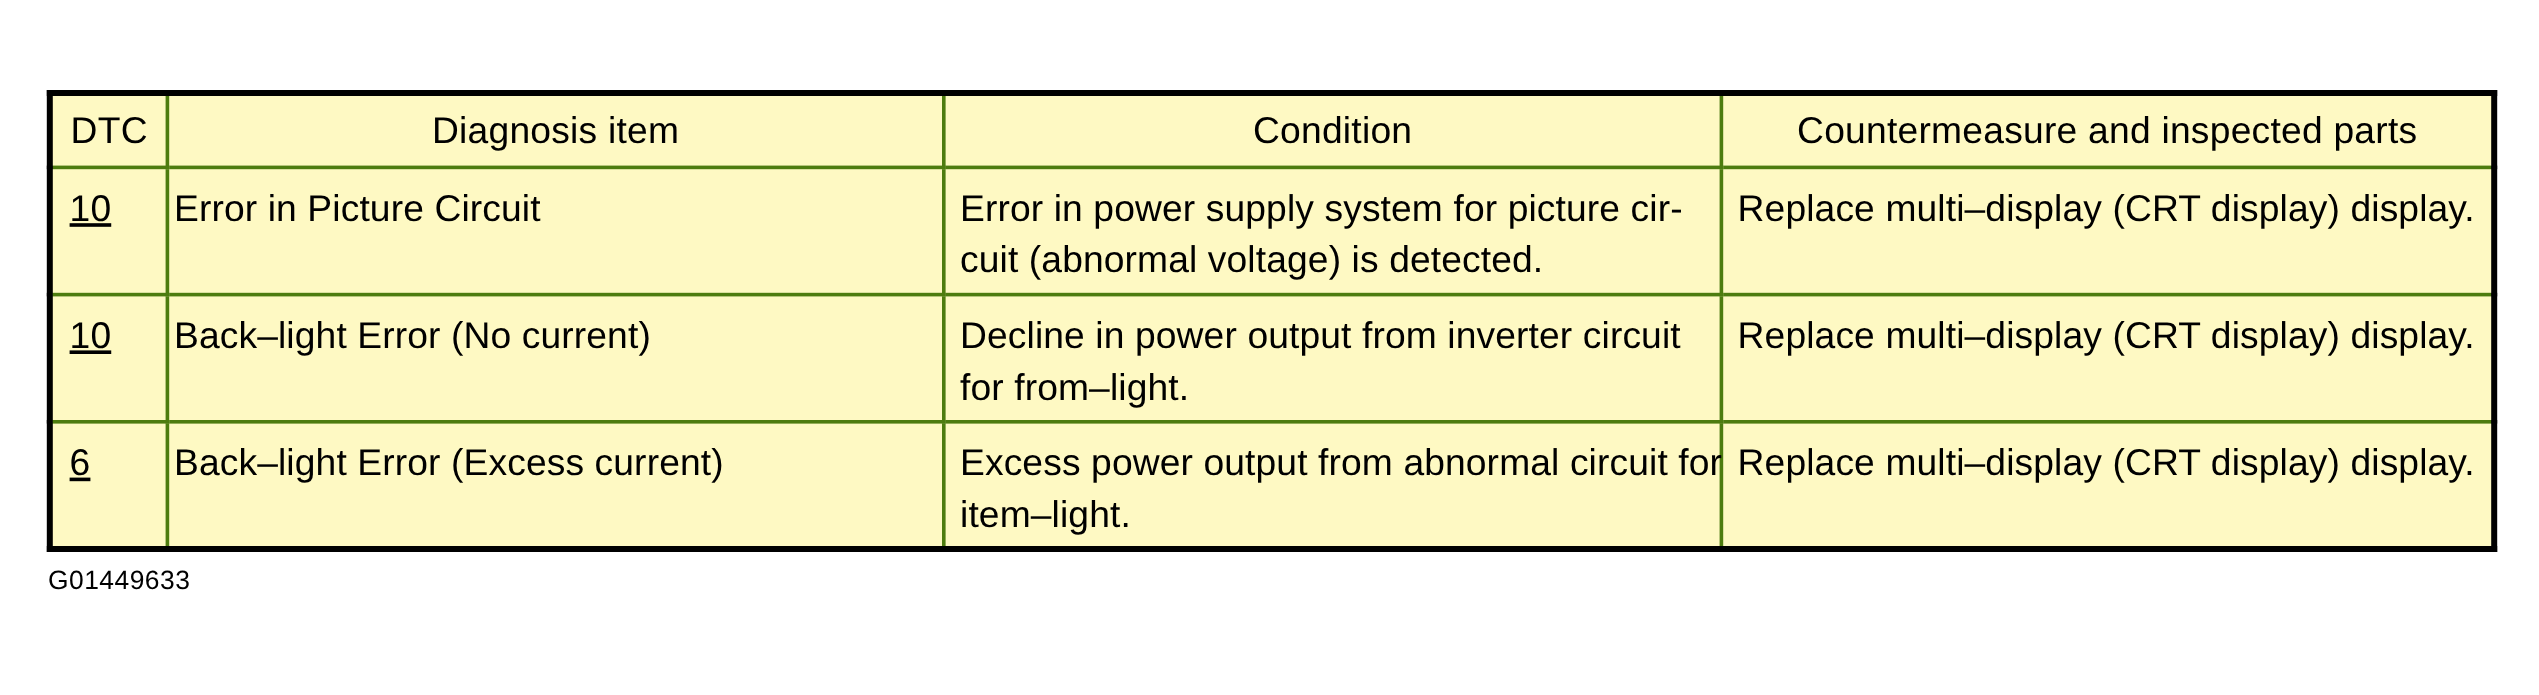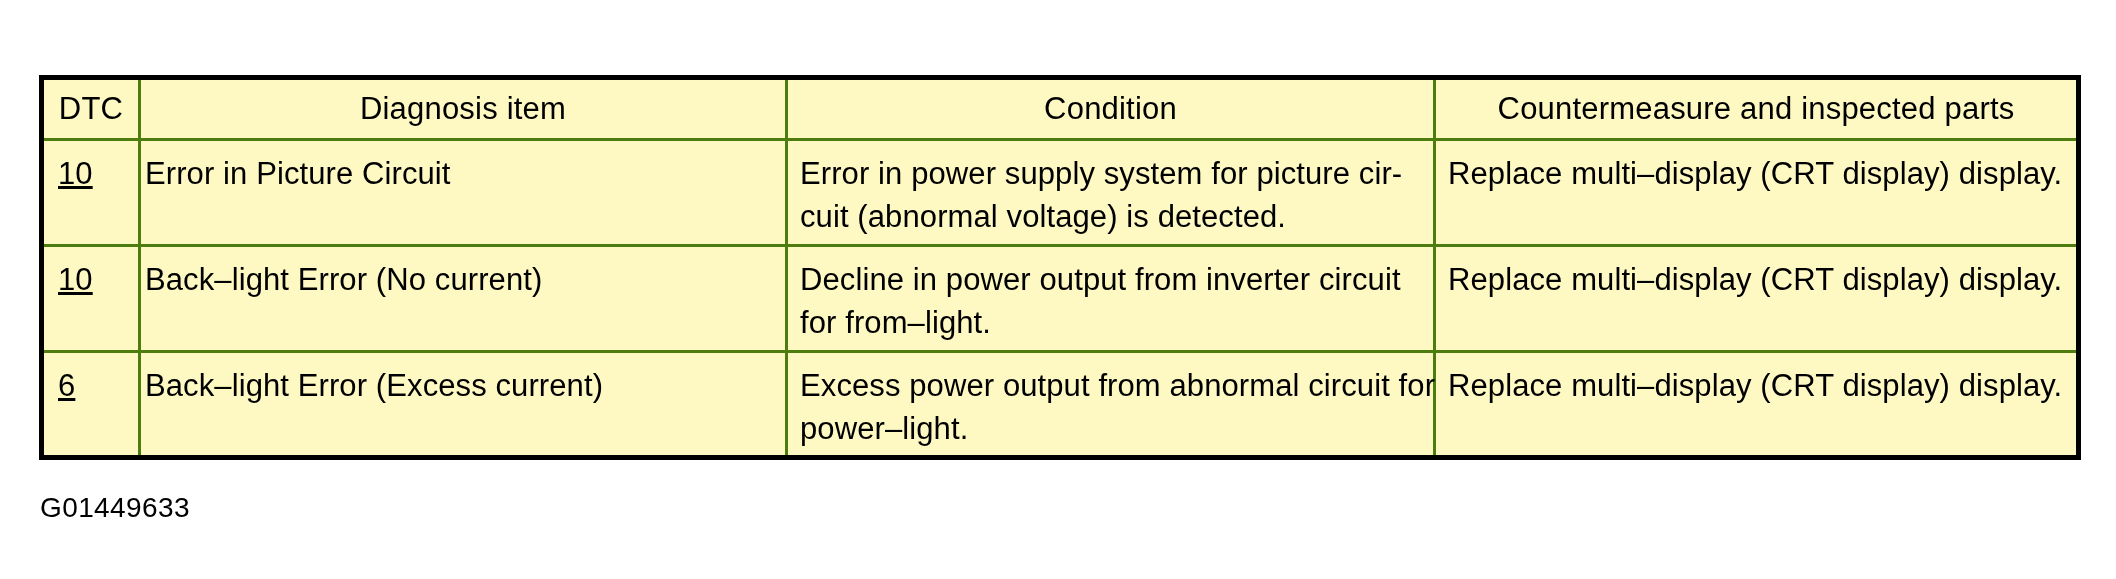--- a/index.html
+++ b/index.html
@@ -80,22 +80,22 @@
   }
   .cell-pad.tight {
     padding-left: 4px;
   }
   .line { display: block; white-space: nowrap; }
 
   
   .figure-id {
     position: absolute;
     left: 40px;
-    top: 494px;
-    font-size: 28px;
+    top: 470px;
+    font-size: 22px;
     line-height: 28px;
     letter-spacing: 0.4px;
     white-space: nowrap;
   }
 </style>
 </head>
 <body>
 
 <div id="page">
 
@@ -155,21 +155,21 @@
       <tr>
         <td>
           <span class="cell-pad num line">6</span>
         </td>
         <td>
           <span class="cell-pad tight line">Back–light Error (Excess current)</span>
         </td>
         <td>
           <div class="cell-pad">
             <span class="line">Excess power output from abnormal circuit for</span>
-            <span class="line">power–light.</span>
+            <span class="line">item–light.</span>
           </div>
         </td>
         <td>
           <span class="cell-pad line">Replace multi–display (CRT display) display.</span>
         </td>
       </tr>
 
     </tbody>
   </table>
 

